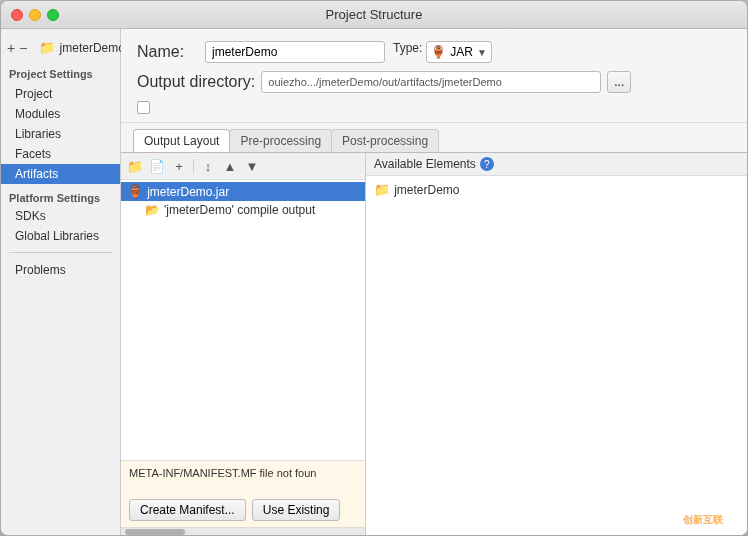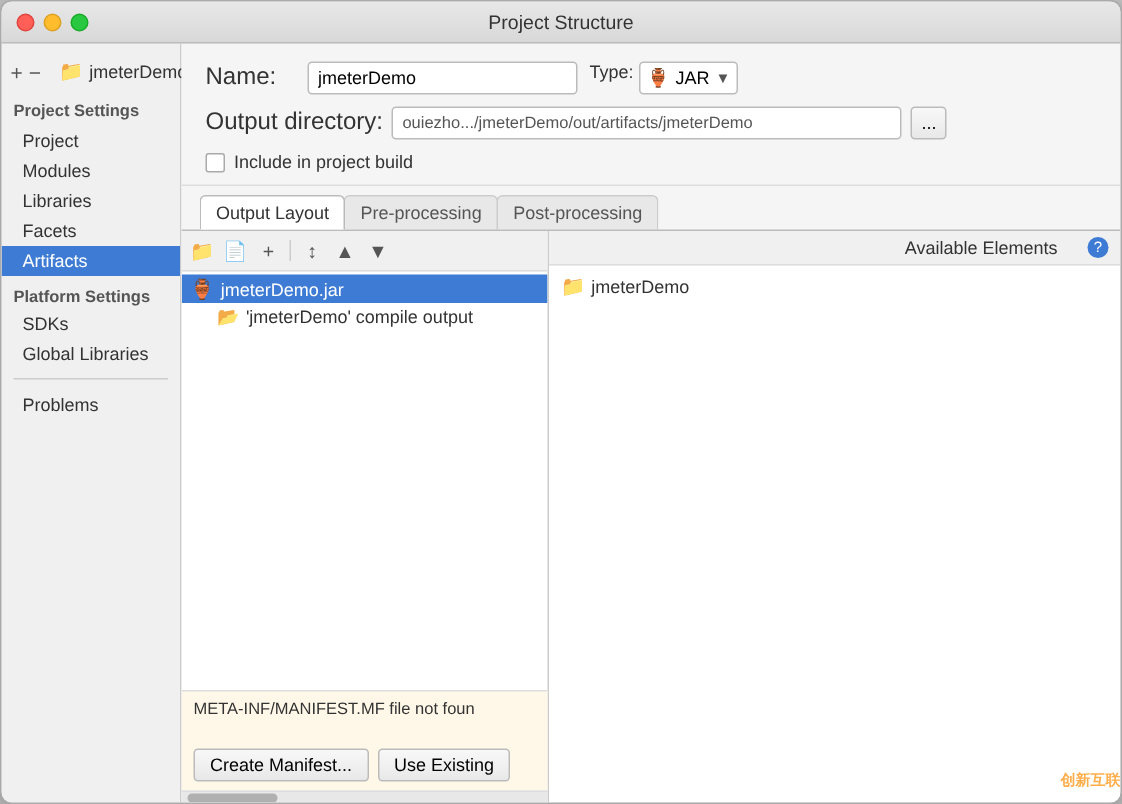--- a/index.html
+++ b/index.html
@@ -352,25 +352,25 @@
     
     .elements-panel {
       flex: 1;
       display: flex;
       flex-direction: column;
       background: white;
     }
     .elements-header {
       display: flex;
       align-items: center;
-      justify-content: flex-end;
+      justify-content: flex-start;
       padding: 4px 8px;
       border-bottom: 1px solid #ddd;
       background: #f0f0f0;
-      gap: 20px;
+      gap: 4px;
     }
     .elements-title {
       font-size: 12px;
       font-weight: 500;
       color: #333;
     }
     .help-icon {
       width: 14px; height: 14px;
       border-radius: 50%;
       background: #3d7bd4;
@@ -394,21 +394,21 @@
       font-size: 12px;
       color: #333;
       cursor: pointer;
     }
     .element-folder-icon { color: #f5a623; font-size: 13px; }
 
     
     .watermark {
       position: absolute;
       bottom: 8px;
-      right: 0;
+      right: 24px;
       font-size: 10px;
       color: rgba(255,140,0,0.7);
       font-weight: bold;
     }
   </style>
 </head>
 <body>
 
 <div class="window" style="position:relative;">
 
@@ -481,21 +481,20 @@
             </div>
           </div>
         </div>
         <div class="form-row output-row">
           <label class="form-label">Output directory:</label>
           <input class="form-input output-path-input" type="text" value="ouiezho.../jmeterDemo/out/artifacts/jmeterDemo" style="">
           <button class="ellipsis-btn">...</button>
         </div>
         <div class="checkbox-row">
           <div class="checkbox-box"></div>
-          <label class="checkbox-label">Include in project build</label>
         </div>
       </div>
 
       <div class="tabs-row">
         <div class="tab active">Output Layout</div>
         <div class="tab">Pre-processing</div>
         <div class="tab">Post-processing</div>
       </div>
 
       <div class="panel-area">

